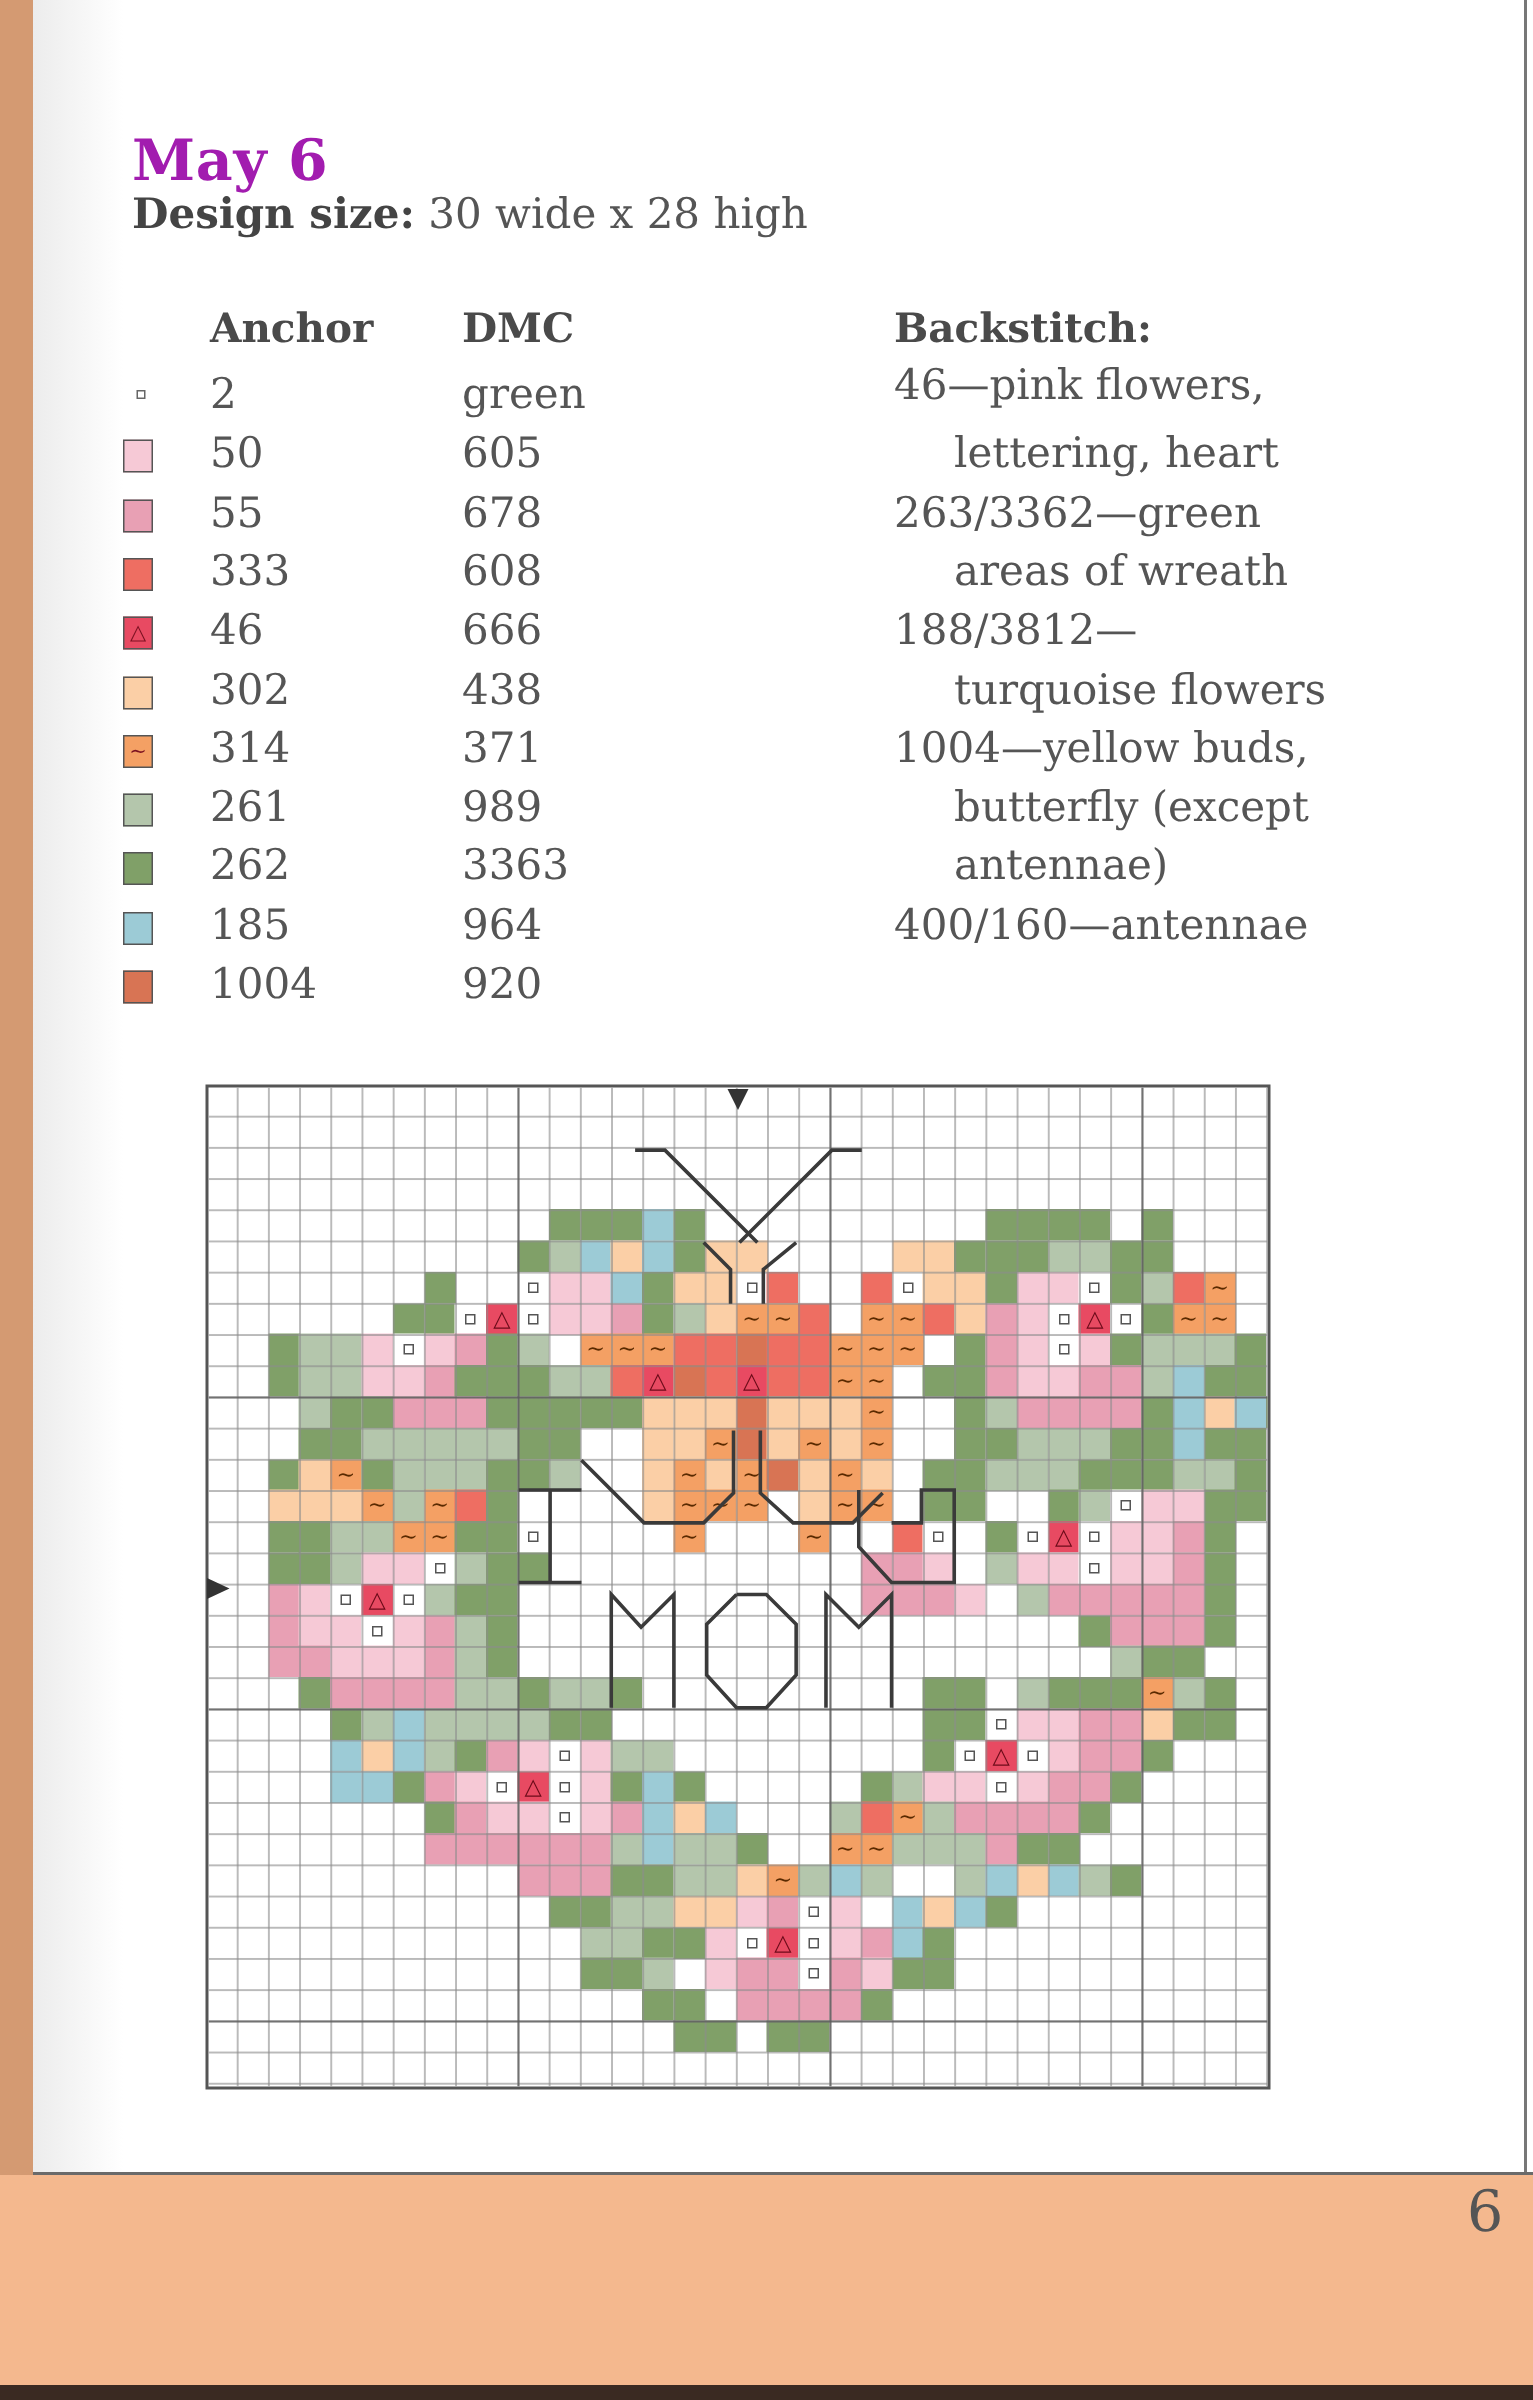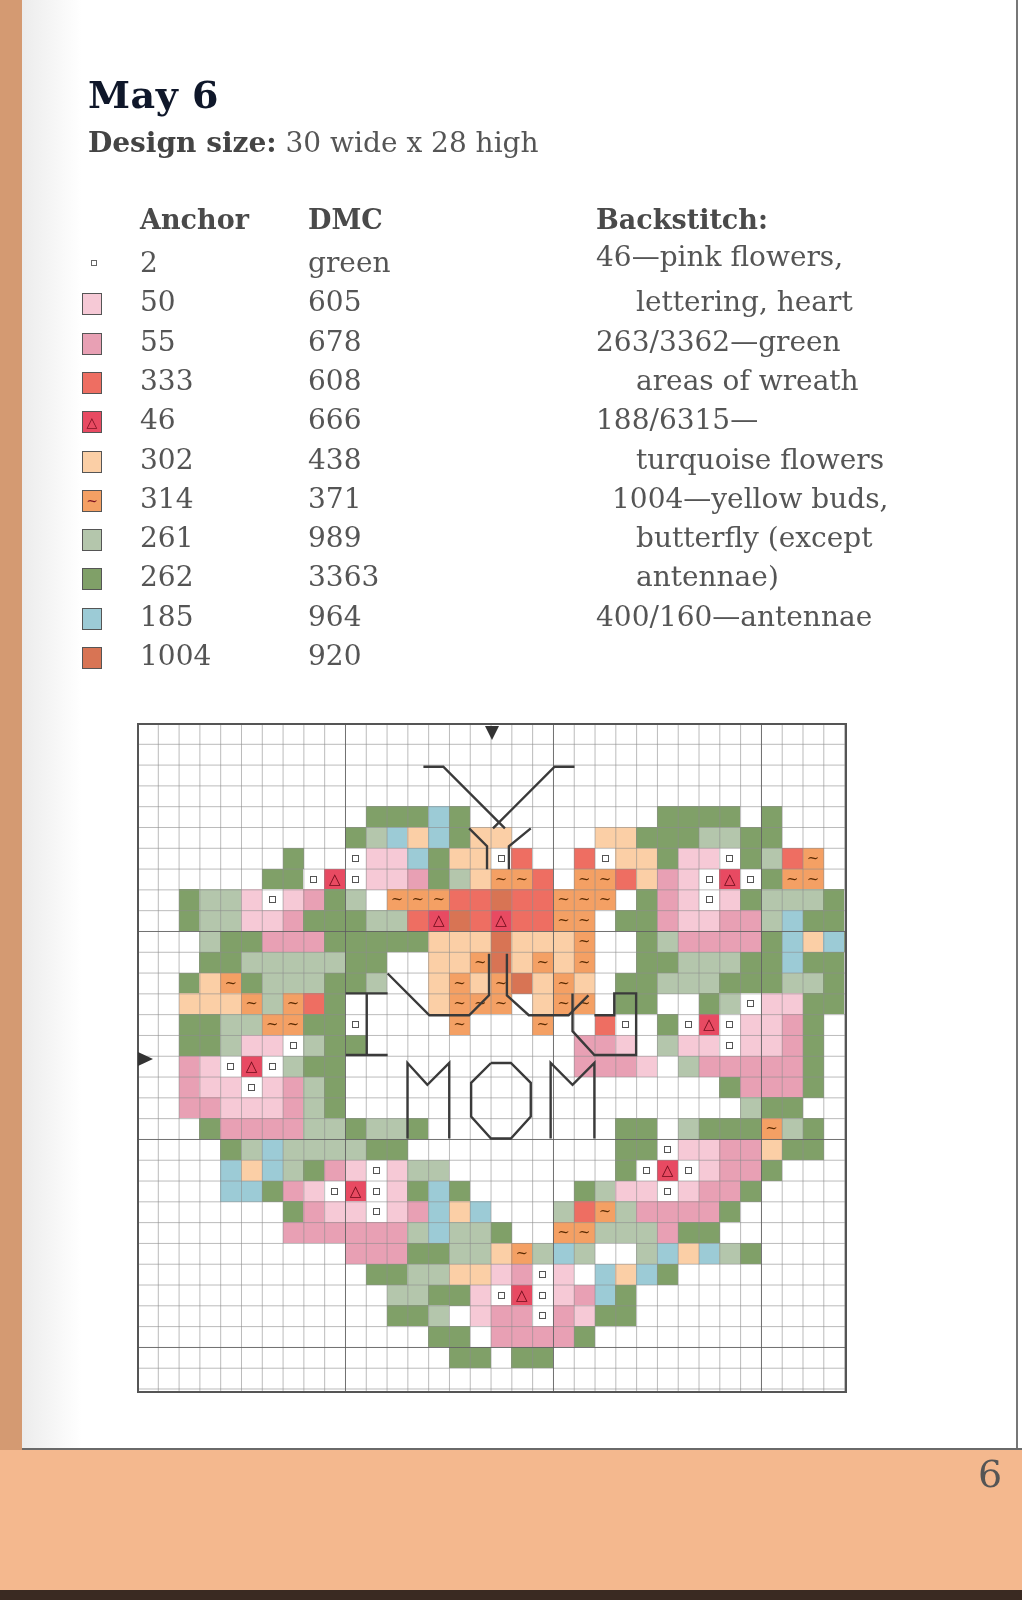--- a/index.html
+++ b/index.html
@@ -1,21 +1,21 @@
 <!DOCTYPE html>
 <html><head>
 <meta charset="utf-8">
 <style>
   html,body{margin:0;padding:0;}
   body{width:1022px;height:1600px;position:relative;overflow:hidden;background:#f4b88e;font-family:"DejaVu Serif","Liberation Serif",serif;}
   .spine{position:absolute;left:0;top:0;width:22px;height:1450px;background:#d49a72;}
   .page{position:absolute;left:22px;top:0;width:1000px;height:1448px;background:#ffffff;border-bottom:2px solid #6a6a6a;}
   .page-shade{position:absolute;left:22px;top:0;width:60px;height:1448px;background:linear-gradient(to right,#ececec,#ffffff);}
   .page-right-edge{position:absolute;left:1016px;top:0;width:2px;height:1448px;background:#777;}
-  .title{position:absolute;left:88px;top:72px;font-family:"DejaVu Serif",serif;font-weight:bold;font-size:38px;color:#0f172a;letter-spacing:0.5px;}
+  .title{position:absolute;left:88px;top:84px;font-family:"DejaVu Serif",serif;font-weight:bold;font-size:38px;color:#a21caf;letter-spacing:0.5px;}
   .design-size{position:absolute;left:88px;top:126px;font-size:28px;color:#555;}
   .design-size b{color:#444;}
   .th{position:absolute;top:204px;font-size:27px;font-weight:bold;color:#4a4a4a;}
   .legend-row{position:absolute;left:0;height:40px;font-size:28px;color:#555;}
   .swatch{position:absolute;left:82px;width:20px;height:22px;border:1.5px solid #555;box-sizing:border-box;display:flex;align-items:center;justify-content:center;font-size:14px;color:#7a1020;line-height:1;}
   .swatch.tiny{left:91px;width:6px;height:6px;border:1px solid #666;background:#fff;}
   .anchor{position:absolute;left:140px;}
   .dmc{position:absolute;left:308px;}
   .bs{position:absolute;left:596px;font-size:28px;color:#555;white-space:nowrap;}
   .bs.indent{left:636px;}
@@ -111,23 +111,23 @@
       <span class="swatch" style="top: 8px; background: rgb(216, 116, 84);"></span>
       <span class="anchor">1004</span>
       <span class="dmc">920</span>
     </div>
   </div>
 <div id="backstitch">
     <div class="bs" style="top: 240px;">46—pink flowers,</div>
     <div class="bs indent" style="top: 285.3px;">lettering, heart</div>
     <div class="bs" style="top: 324.6px;">263/3362—green</div>
     <div class="bs indent" style="top: 363.9px;">areas of wreath</div>
-    <div class="bs" style="top: 403.2px;">188/6315—</div>
+    <div class="bs" style="top: 403.2px;">188/3812—</div>
     <div class="bs indent" style="top: 442.5px;">turquoise flowers</div>
-    <div class="bs" style="top: 481.8px; margin-left: 16px;">1004—yellow buds,</div>
+    <div class="bs" style="top: 481.8px;">1004—yellow buds,</div>
     <div class="bs indent" style="top: 521.1px;">butterfly (except</div>
     <div class="bs indent" style="top: 560.4px;">antennae)</div>
     <div class="bs" style="top: 599.7px;">400/160—antennae</div>
   </div>
 
 <div class="chart">
   <div id="cells">
       <div class="cell" style="left: 226.8px; top: 81.2px; background: rgb(128, 160, 104);"></div>
       <div class="cell" style="left: 247.6px; top: 81.2px; background: rgb(128, 160, 104);"></div>
       <div class="cell" style="left: 268.4px; top: 81.2px; background: rgb(128, 160, 104);"></div>

